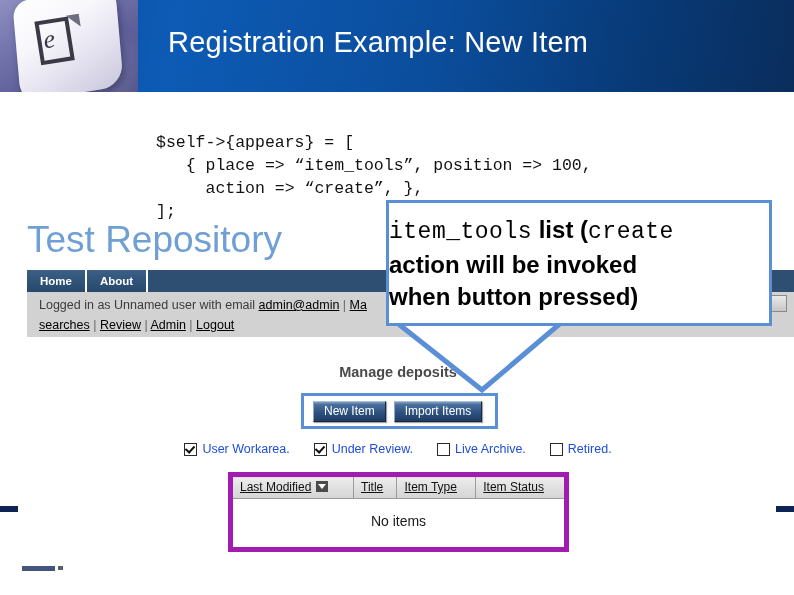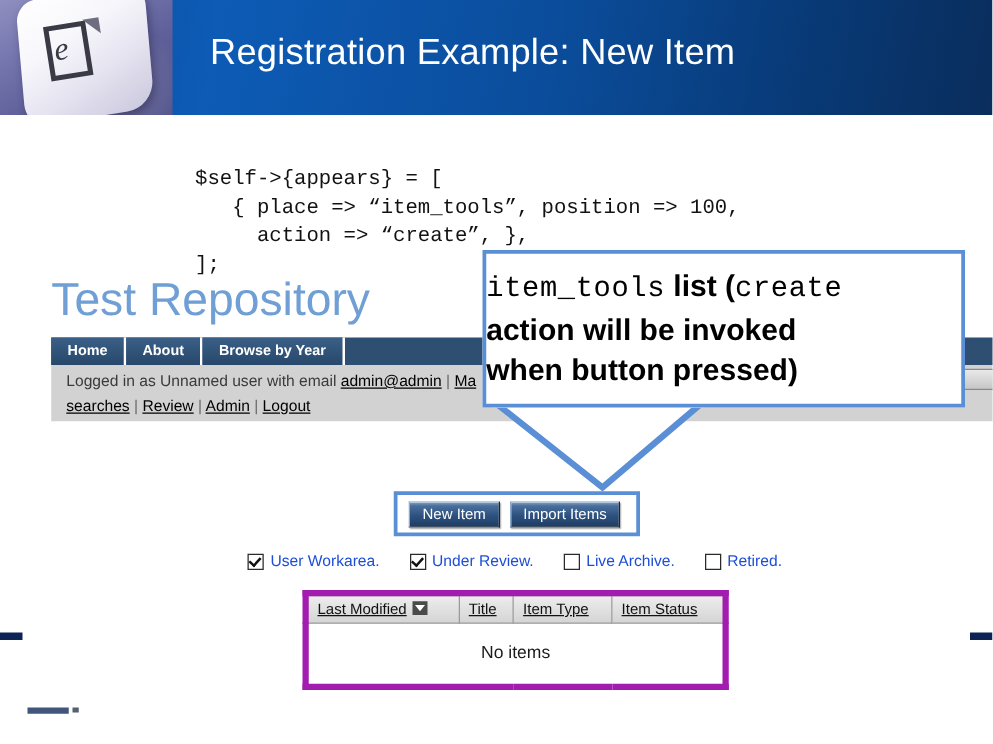--- a/index.html
+++ b/index.html
@@ -89,21 +89,21 @@
     font-size: 16.5px;
     line-height: 23px;
     color: #121212;
     white-space: pre;
     margin-left: 15px;
   }
 
   
   #shot {
     position: absolute;
-    left: 15px;
+    left: 1px;
     top: 216px;
     width: 634px;
     height: 330px;
   }
   #repo-title {
     position: absolute;
     left: 26px; top: 3px;
     font-size: 37px;
     color: #6f9fd4;
     white-space: nowrap;
@@ -340,31 +340,31 @@
      action =&gt; “create”, },
 ];</pre>
 
 <div id="shot">
 
   <div id="repo-title">Test Repository</div>
 
   <div id="navbar">
     <div class="nav-tab">Home</div>
     <div class="nav-tab">About</div>
-    <div class="nav-tab">Browse by Year</div>
   </div>
 
   <div id="loginbar">
     <span>Logged in as Unnamed user with email </span><a href="#">admin@admin</a><span class="sep"> | </span><a href="#">Ma</a><br>
     <a href="#">searches</a><span class="sep"> | </span><a href="#">Review</a><span class="sep"> | </span><a href="#">Admin</a><span class="sep"> | </span><a href="#">Logout</a>
   </div>
 
   <input id="searchbox" placeholder="" style="">
   <div id="searchbtn"></div>
 
+  <div id="manage-heading">Manage deposits</div>
 
   <div id="deposit-actions">
     <div class="ep-button">New Item</div>
     <div class="ep-button">Import Items</div>
   </div>
 
   <div id="filters">
     <label class="filter">
       <span class="cbox checked"></span>
       <span>User Workarea.</span>

